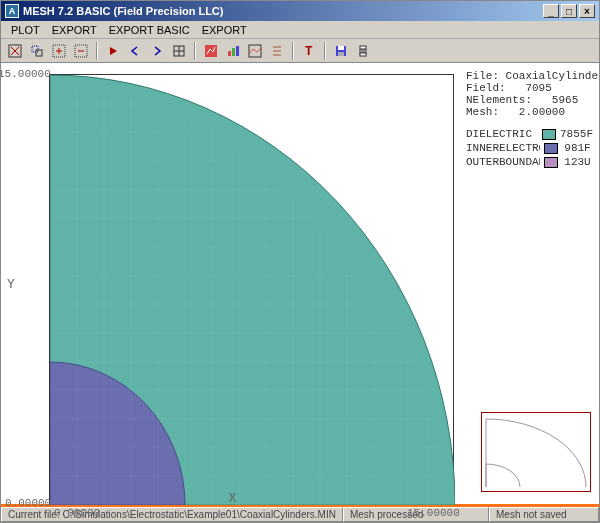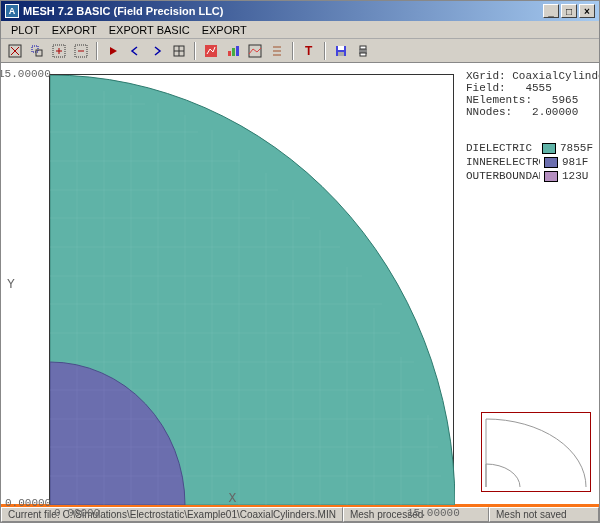--- a/index.html
+++ b/index.html
@@ -115,32 +115,32 @@
     color: #666;
   }
   .info-panel {
     width: 135px;
     padding: 6px 6px 0 2px;
     font-family: "Courier New", monospace;
     font-size: 11px;
     color: #333;
   }
   .info-row { white-space: nowrap; }
-  .legend { margin-top: 24px; }
+  .legend { margin-top: 10px; }
   .legend-row {
     display: flex; align-items: center;
     margin-bottom: 2px;
   }
   .legend-swatch {
     width: 14px; height: 11px;
     border: 1px solid #000;
     margin: 0 4px;
   }
   .legend-label { width: 74px; white-space:nowrap; overflow:hidden; }
-  .legend-count { flex:1; text-align:left; white-space:nowrap;}
+  .legend-count { flex:1; text-align:center; white-space:nowrap;}
   .overview {
     position: absolute;
     right: 8px;
     bottom: 12px;
     width: 110px; height: 80px;
     border: 1px solid #a00000;
     background: #fff;
   }
   .statusbar {
     height: 18px;
@@ -333,30 +333,30 @@
     <span class="tick" style="top:4px; left:-3px;">15.00000</span>
     <span class="tick" style="top:433px; left:4px;">0.00000</span>
     <span class="tick" style="top:443px; left:53px;">0.00000</span>
     <span class="tick" style="top:443px; left:406px;">15.00000</span>
 
     <div class="axis-label-x" style="bottom:-2px;">X</div>
   </div>
 
   <div class="info-panel">
     <div class="info-row">
-      <span>XGrid: </span><span>CoaxialCylinders</span>
+      <span>File: </span><span>CoaxialCylinders</span>
     </div>
     <div class="info-row">
-      <span>Field:</span>&nbsp;&nbsp;&nbsp;<span>4555</span>
+      <span>Field:</span>&nbsp;&nbsp;&nbsp;<span>7095</span>
     </div>
     <div class="info-row">
       <span>NElements:</span>&nbsp;&nbsp;&nbsp;<span>5965</span>
     </div>
     <div class="info-row">
-      <span>NNodes:</span>&nbsp;&nbsp;&nbsp;<span>2.00000</span>
+      <span>Mesh:</span>&nbsp;&nbsp;&nbsp;<span>2.00000</span>
     </div>
 
     <div class="legend">
       <div class="legend-row">
         <span class="legend-label">DIELECTRIC</span>
         <span class="legend-swatch" style="background:#5fb3a7"></span>
         <span class="legend-count">7855F</span>
       </div>
       <div class="legend-row">
         <span class="legend-label">INNERELECTRO</span>

